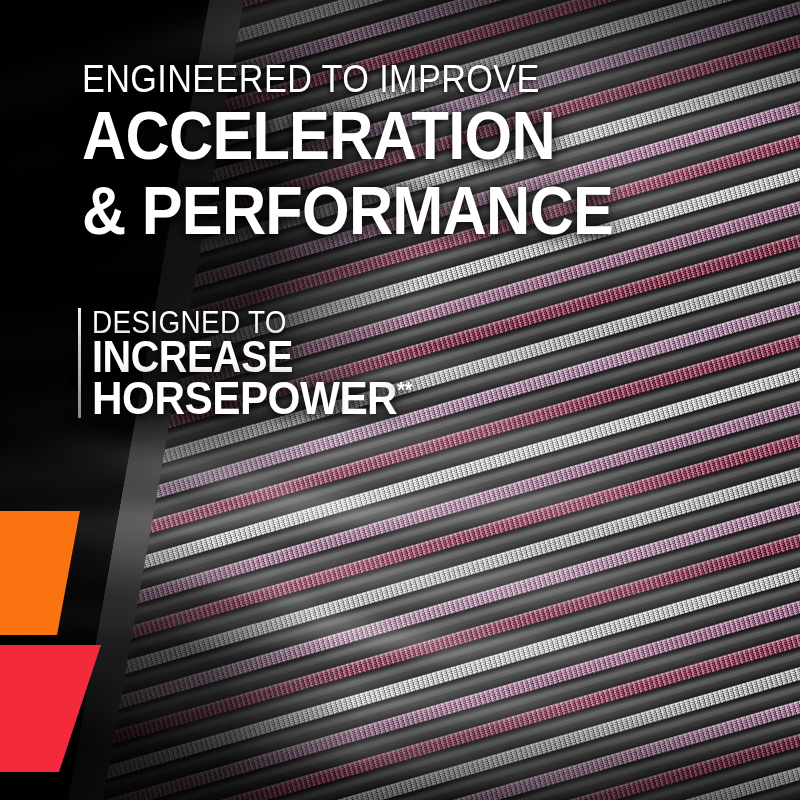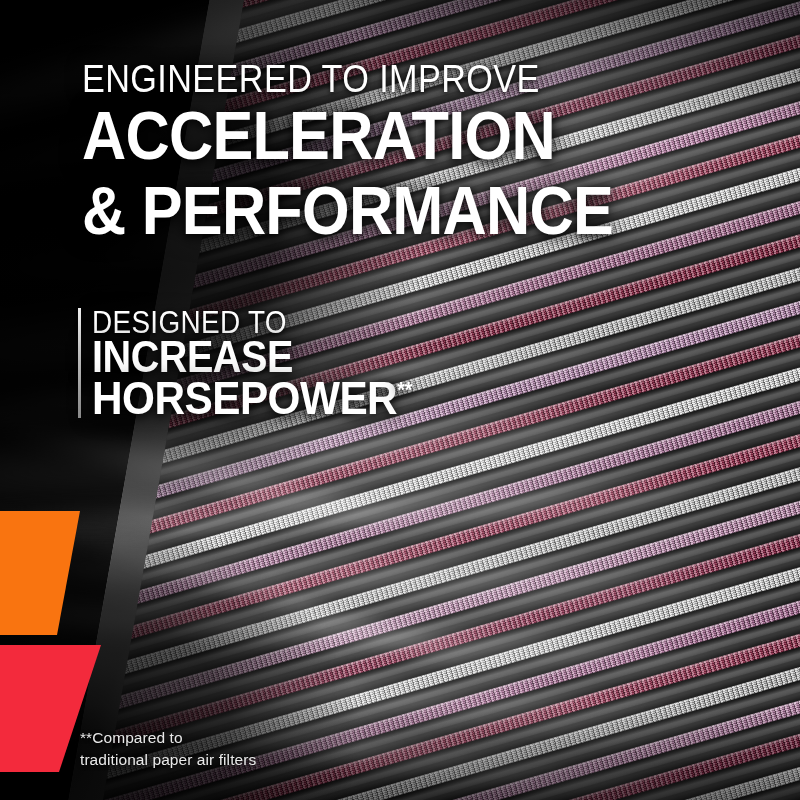--- a/index.html
+++ b/index.html
@@ -392,16 +392,14 @@
     <div id="rule"></div>
 
     <div class="eyebrow" id="line-designed">DESIGNED TO</div>
 
     <div class="hero" id="line-increase">INCREASE</div>
 
     <div class="hero" id="line-hp">
       <span>HORSEPOWER</span><sup>**</sup>
     </div>
 
-    <div id="footnote">**Compared to
-traditional paper air filters</div>
   </div>
 </div>
 
 </body></html>

